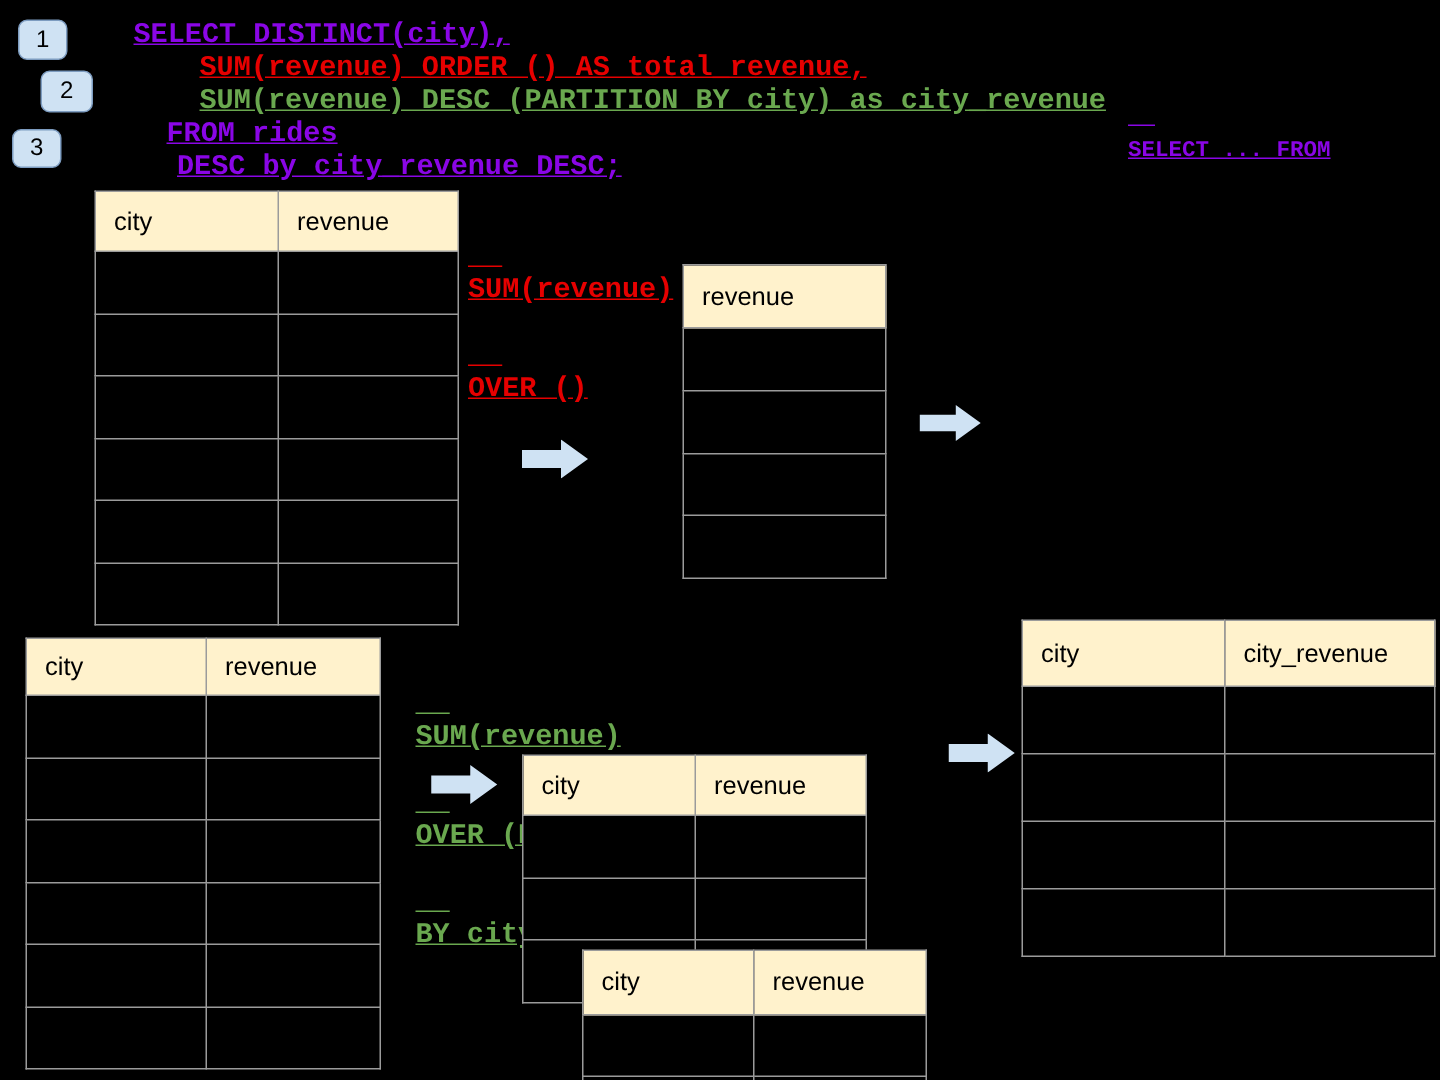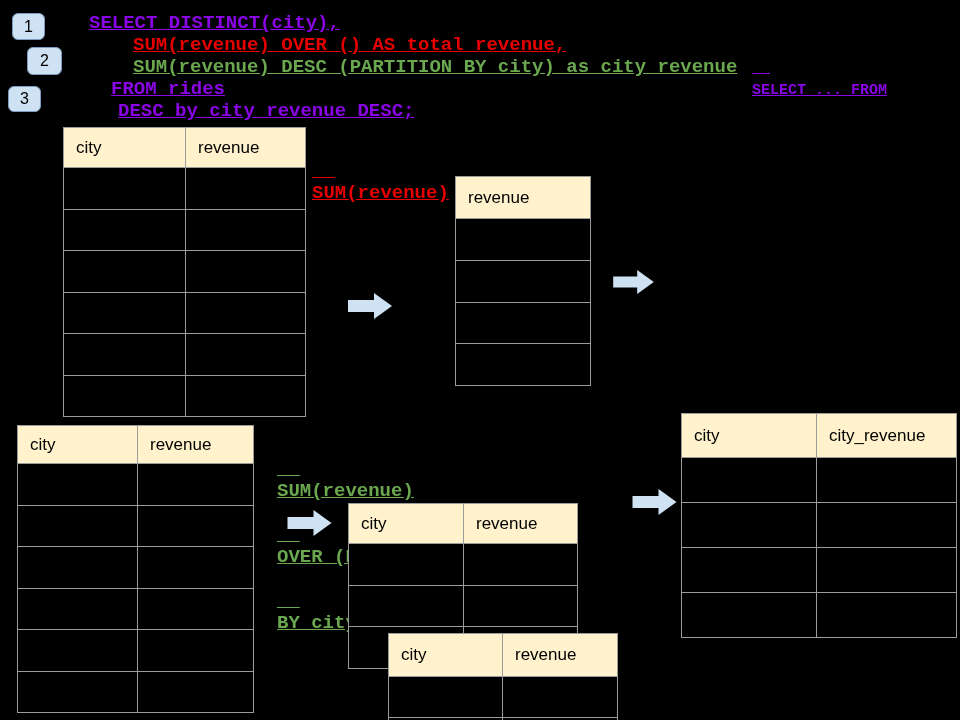--- a/index.html
+++ b/index.html
@@ -54,31 +54,32 @@
   .arrow { position:absolute; }
 </style>
 </head>
 <body>
 
 <div class="badge" style="left:12px; top:13px; width:31px; height:25px;">1</div>
 <div class="badge" style="left:27px; top:47px; width:33px; height:26px;">2</div>
 <div class="badge" style="left:8px; top:86px; width:31px; height:24px;">3</div>
 
 <div class="mono code purple" style="left:89px;  top:12px;">SELECT DISTINCT(city),</div>
-<div class="mono code red" style="left:133px; top:34px;">SUM(revenue) OVER () AS total_revenue,</div>
+<div class="mono code red" style="left:133px; top:34px;">SUM(revenue) ORDER () AS total_revenue,</div>
 <div class="mono code green" style="left:133px; top:56px;">SUM(revenue) DESC (PARTITION BY city) as city_revenue</div>
 <div class="mono code purple" style="left:111px; top:78px;">FROM rides</div>
 <div class="mono code purple" style="left:118px; top:100px;">DESC by city_revenue DESC;</div>
 
-<div class="mono note purple" style="left:752px; top:36px;">
+<div class="mono note purple" style="left:752px; top:46px;">
   <div>SELECT ... FROM</div>
 </div>
 
 <div class="mono code red" style="left:312px; top:138px;">
   <div>SUM(revenue)</div>
+  <div>OVER ()</div>
 </div>
 
 <div class="mono code green" style="left:277px; top:436px;">
   <div>SUM(revenue)</div>
   <div>OVER (PARTITION</div>
   <div>BY city)</div>
 </div>
 
 <table class="tbl" style="left:63px; top:127px; width:242px;">
   <colgroup>

